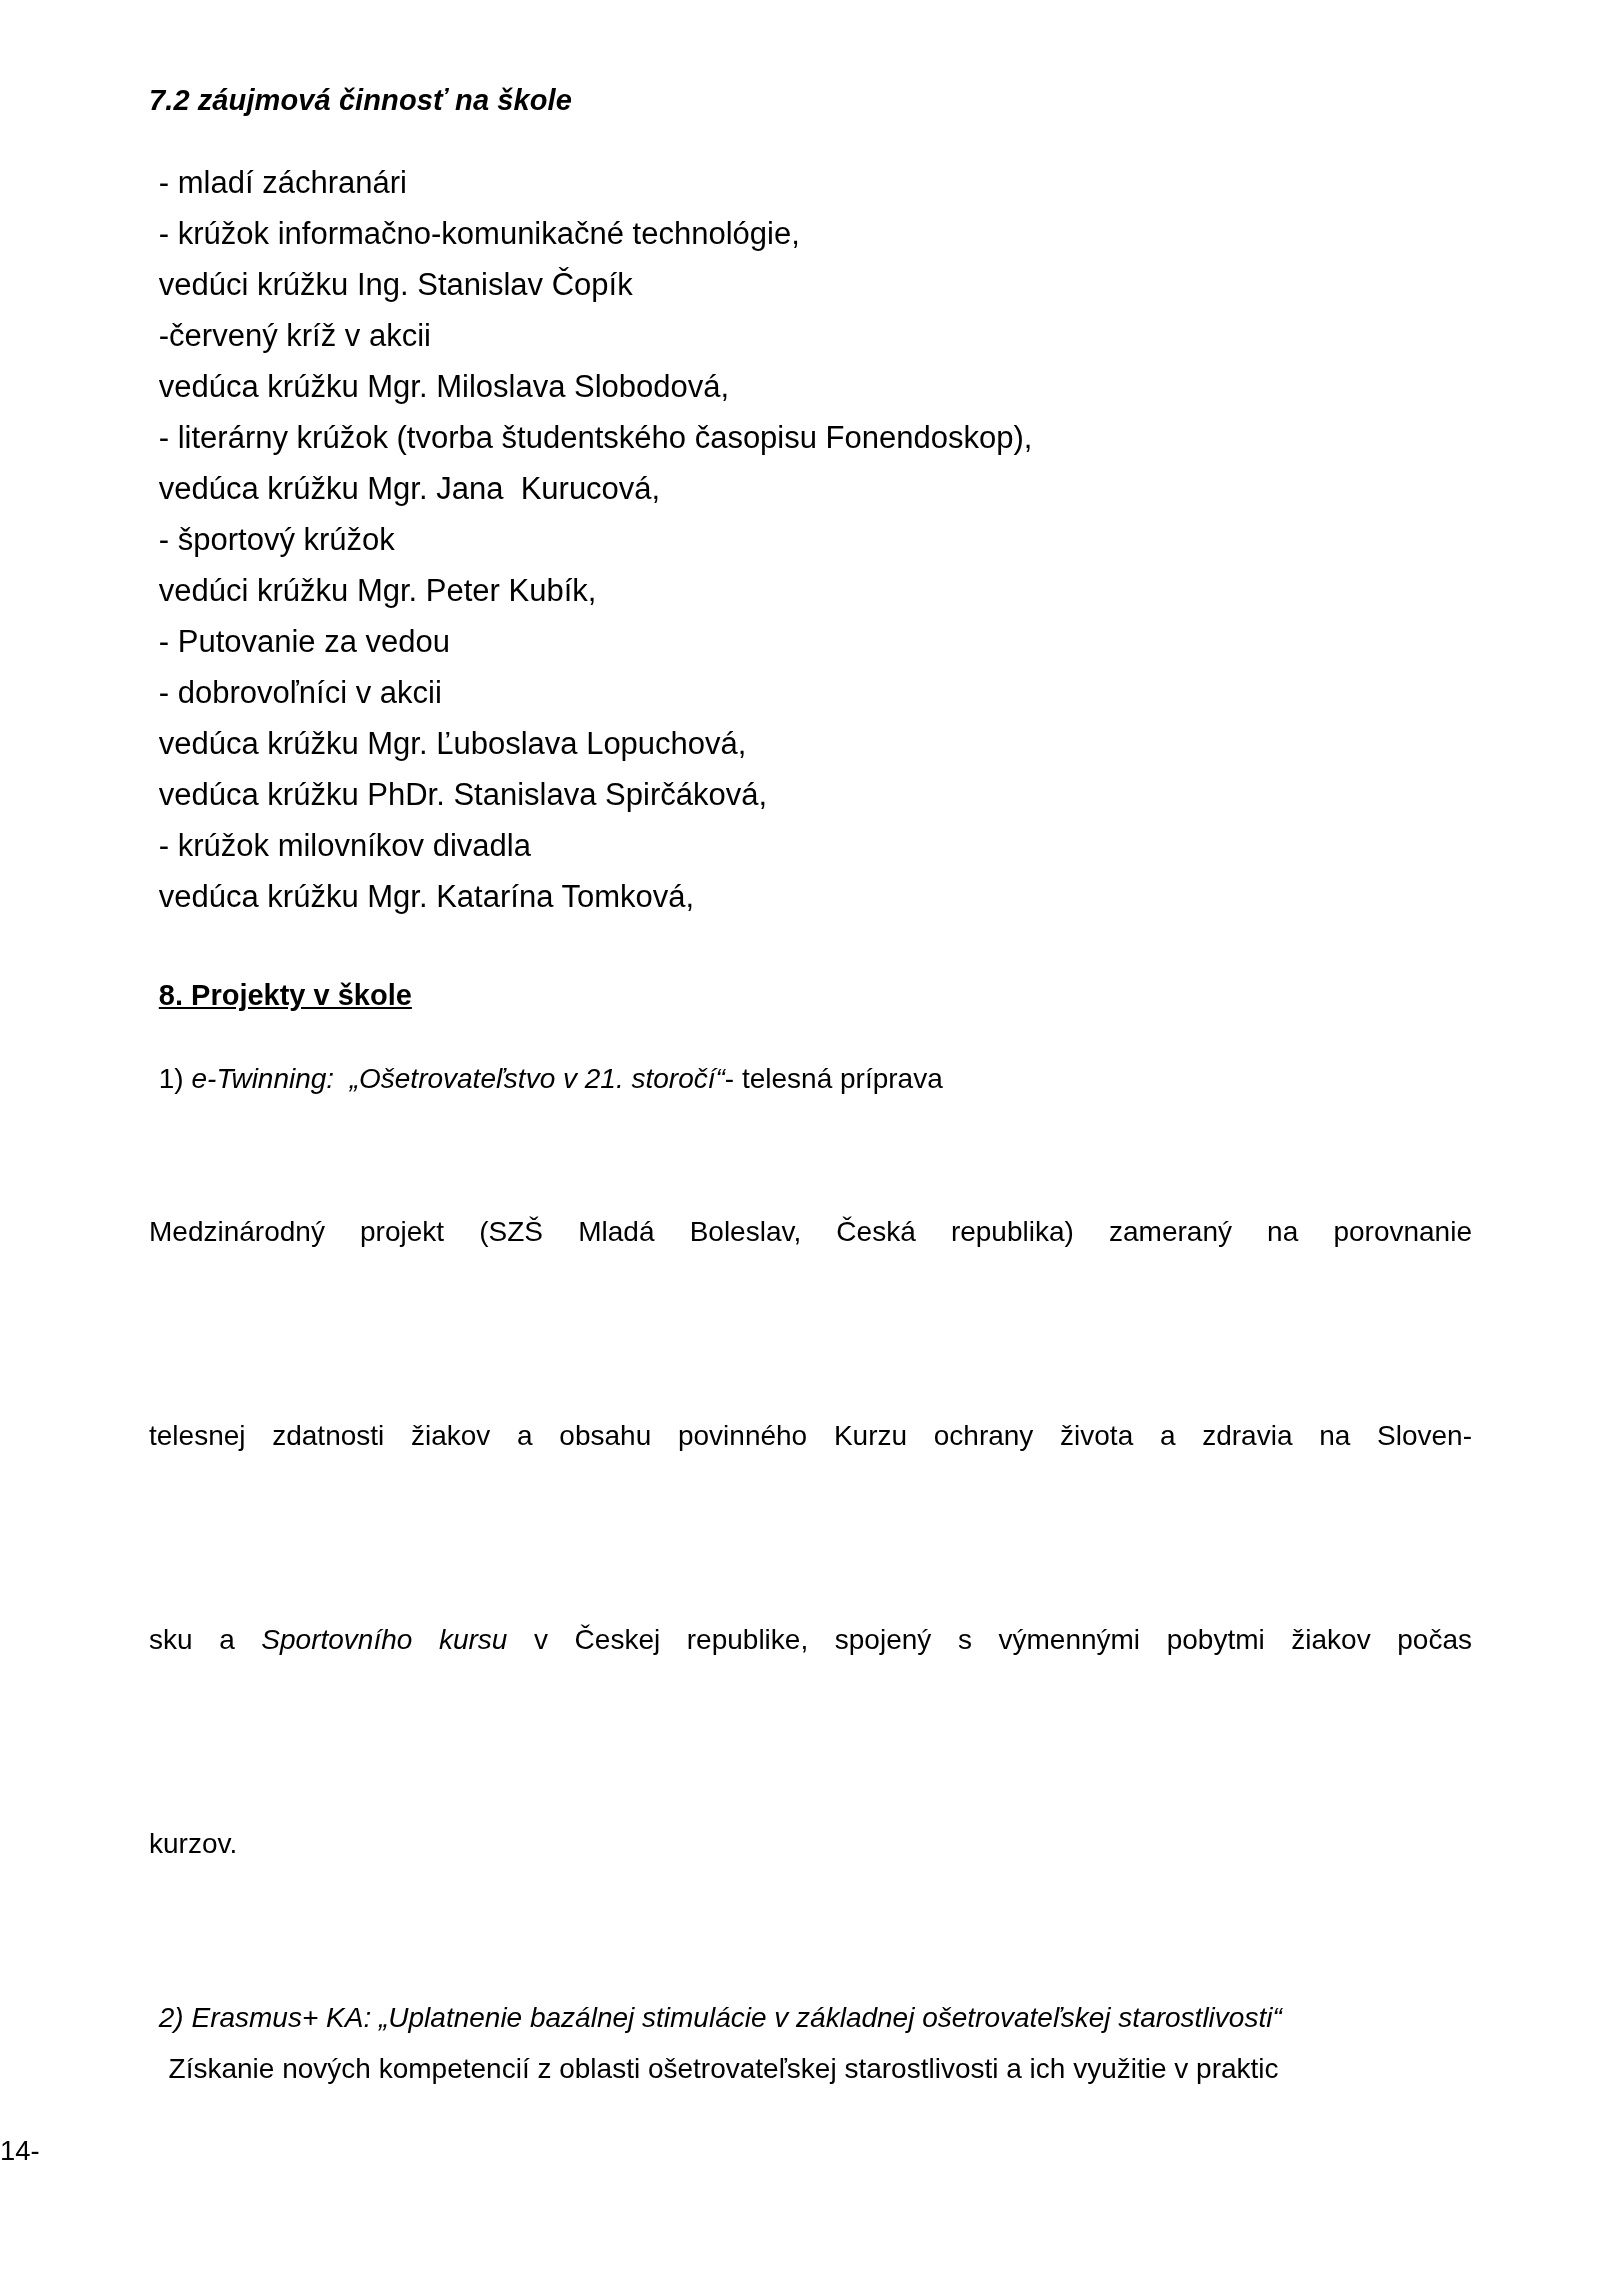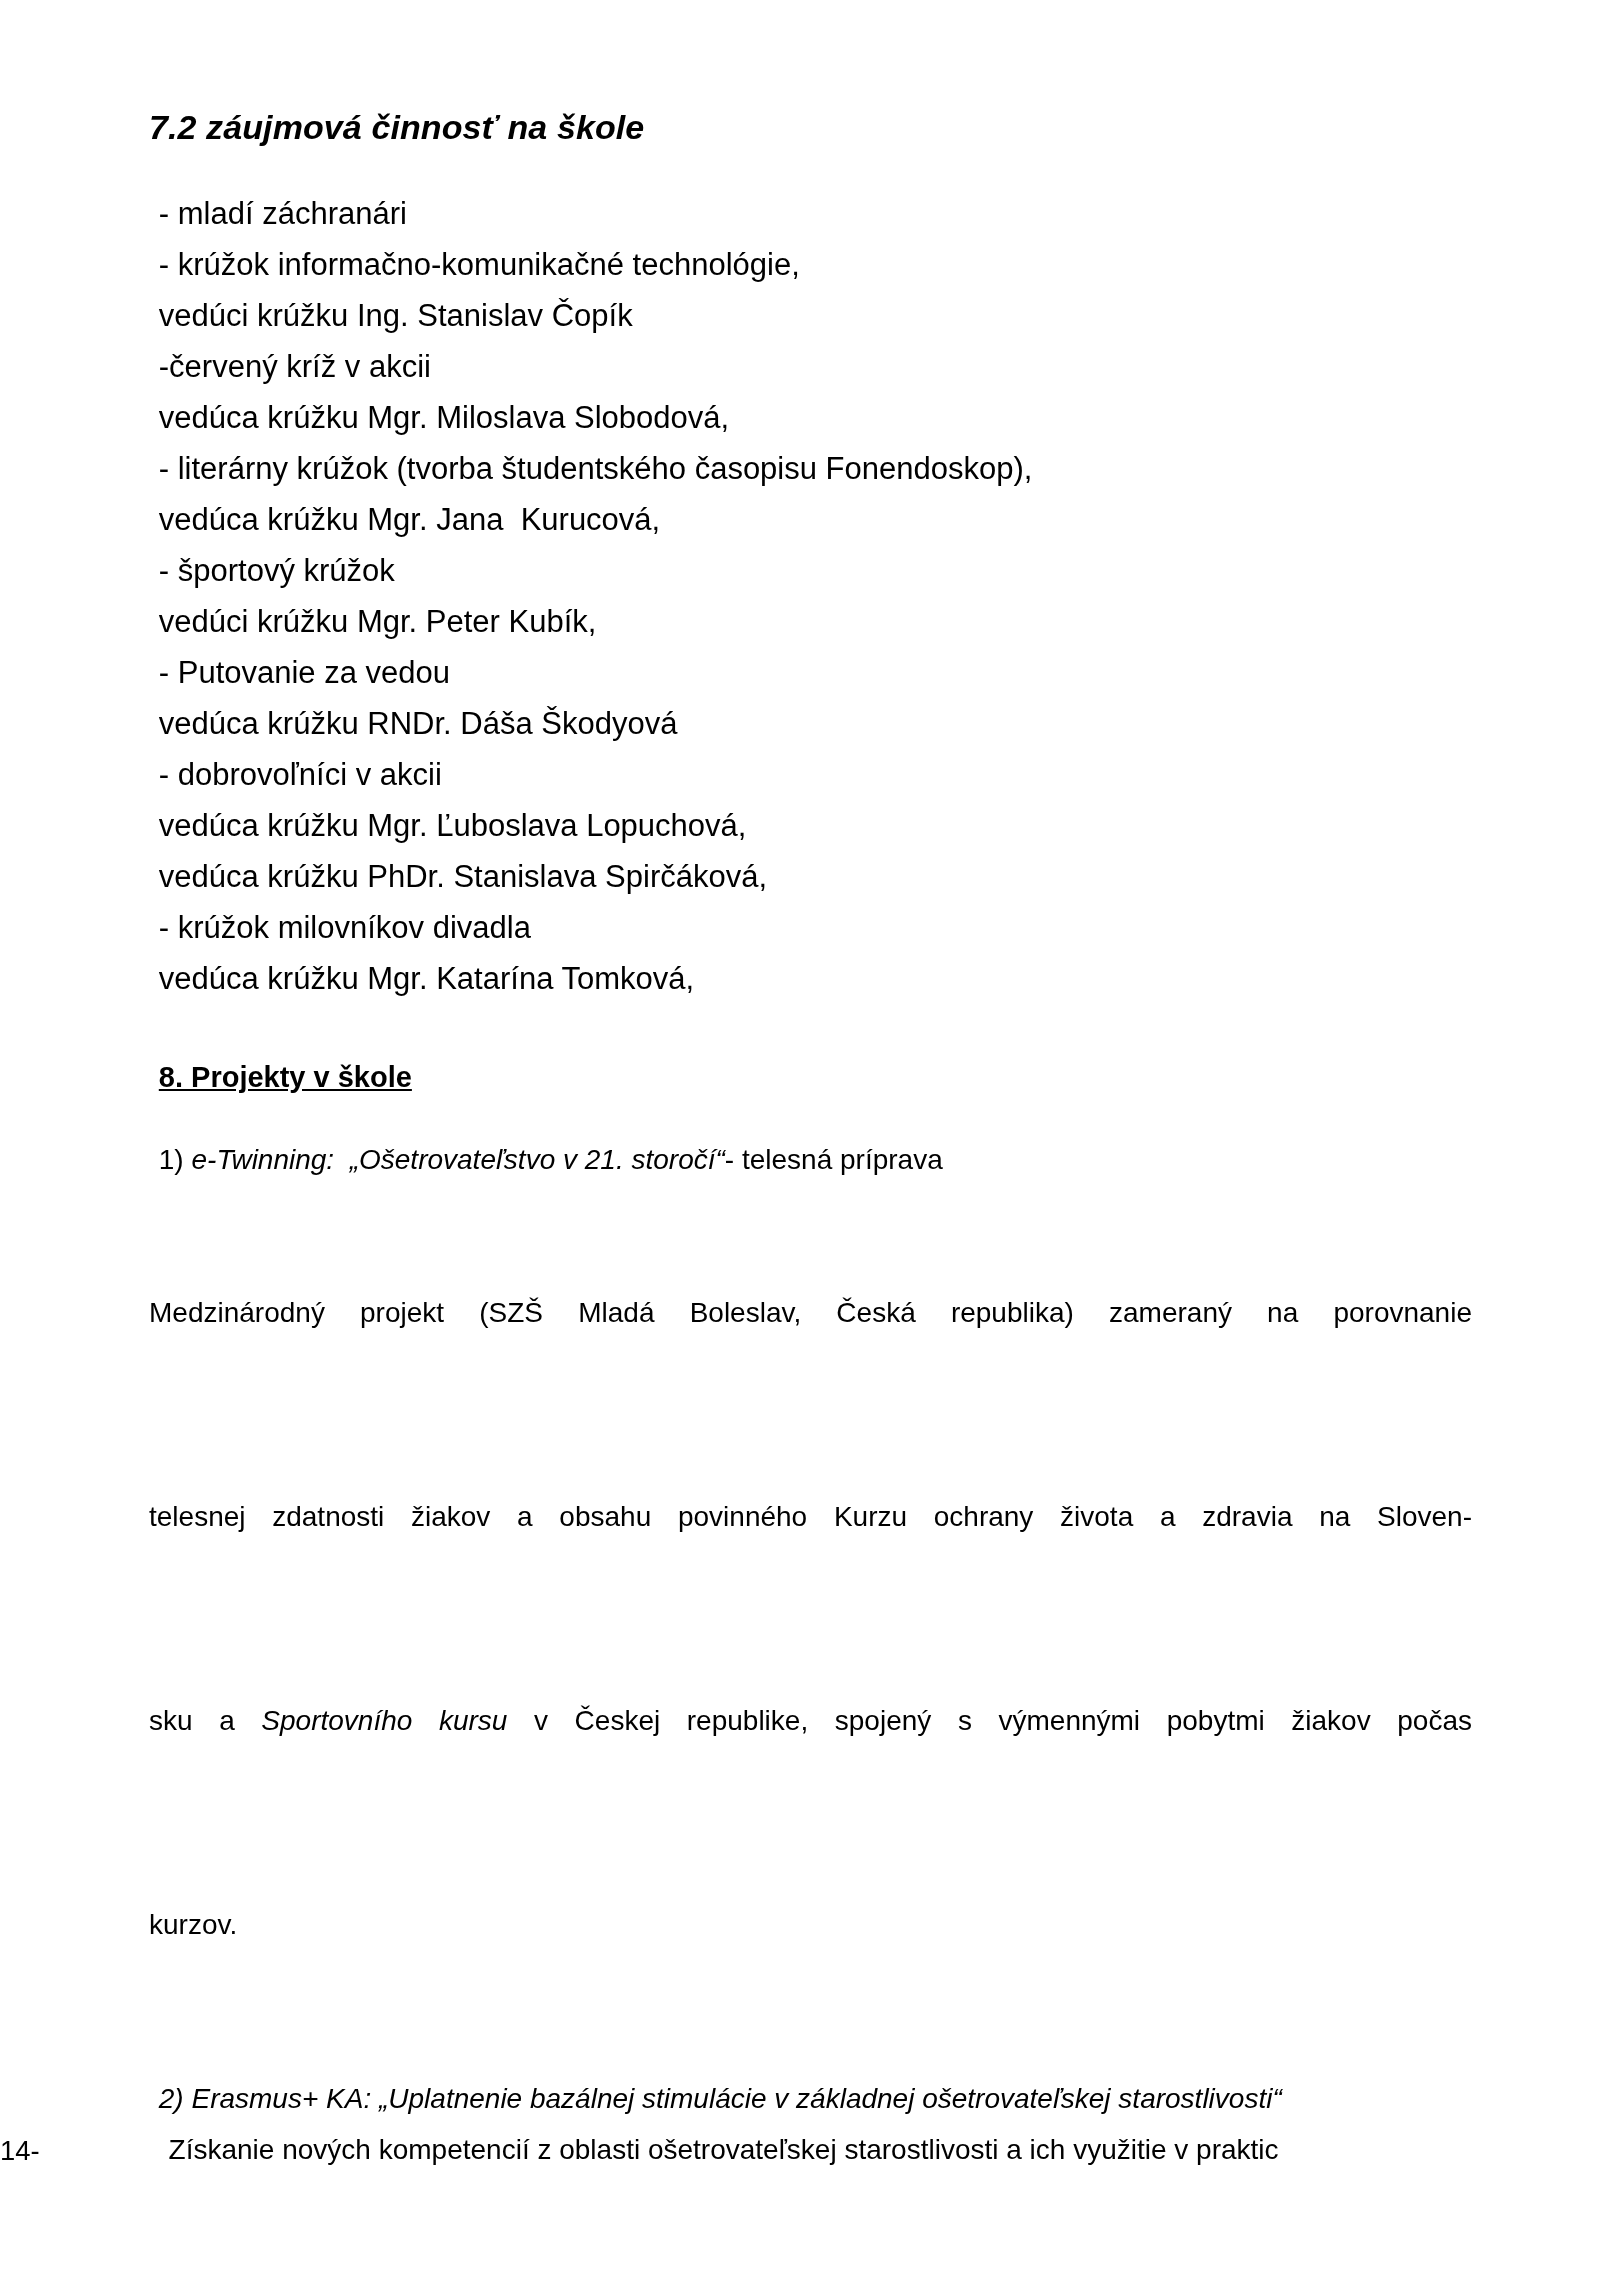--- a/index.html
+++ b/index.html
@@ -20,26 +20,26 @@
   }
   .content {
     position: absolute;
     left: 149px;
     top: 0;
     width: 1323px;
   }
 
   
   .h-sub {
-    font-size: 34px;
+    font-size: 29px;
     font-weight: bold;
     font-style: italic;
     line-height: 1.25;
     margin: 0;
-    padding-top: 106px;
+    padding-top: 82px;
     letter-spacing: 0.1px;
   }
   .h-num {
     font-size: 29px;
     font-weight: bold;
     font-style: normal;
     line-height: 1.25;
     margin: 0;
     text-decoration: underline;
   }
@@ -112,21 +112,20 @@
       <li>- mladí záchranári</li>
       <li>- krúžok informačno-komunikačné technológie,</li>
       <li>vedúci krúžku Ing. Stanislav Čopík</li>
       <li>-červený kríž v akcii</li>
       <li>vedúca krúžku Mgr. Miloslava Slobodová,</li>
       <li>- literárny krúžok (tvorba študentského časopisu Fonendoskop),</li>
       <li>vedúca krúžku Mgr. Jana  Kurucová,</li>
       <li>- športový krúžok</li>
       <li>vedúci krúžku Mgr. Peter Kubík,</li>
       <li>- Putovanie za vedou</li>
-      <li>vedúca krúžku RNDr. Dáša Škodyová</li>
       <li>- dobrovoľníci v akcii</li>
       <li>vedúca krúžku Mgr. Ľuboslava Lopuchová,</li>
       <li>vedúca krúžku PhDr. Stanislava Spirčáková,</li>
       <li>- krúžok milovníkov divadla</li>
       <li>vedúca krúžku Mgr. Katarína Tomková,</li>
     </ul>
 
     <div class="spacer-lg"></div>
 
     <h2 class="h-num indent-1">8.  Projekty v škole</h2>

